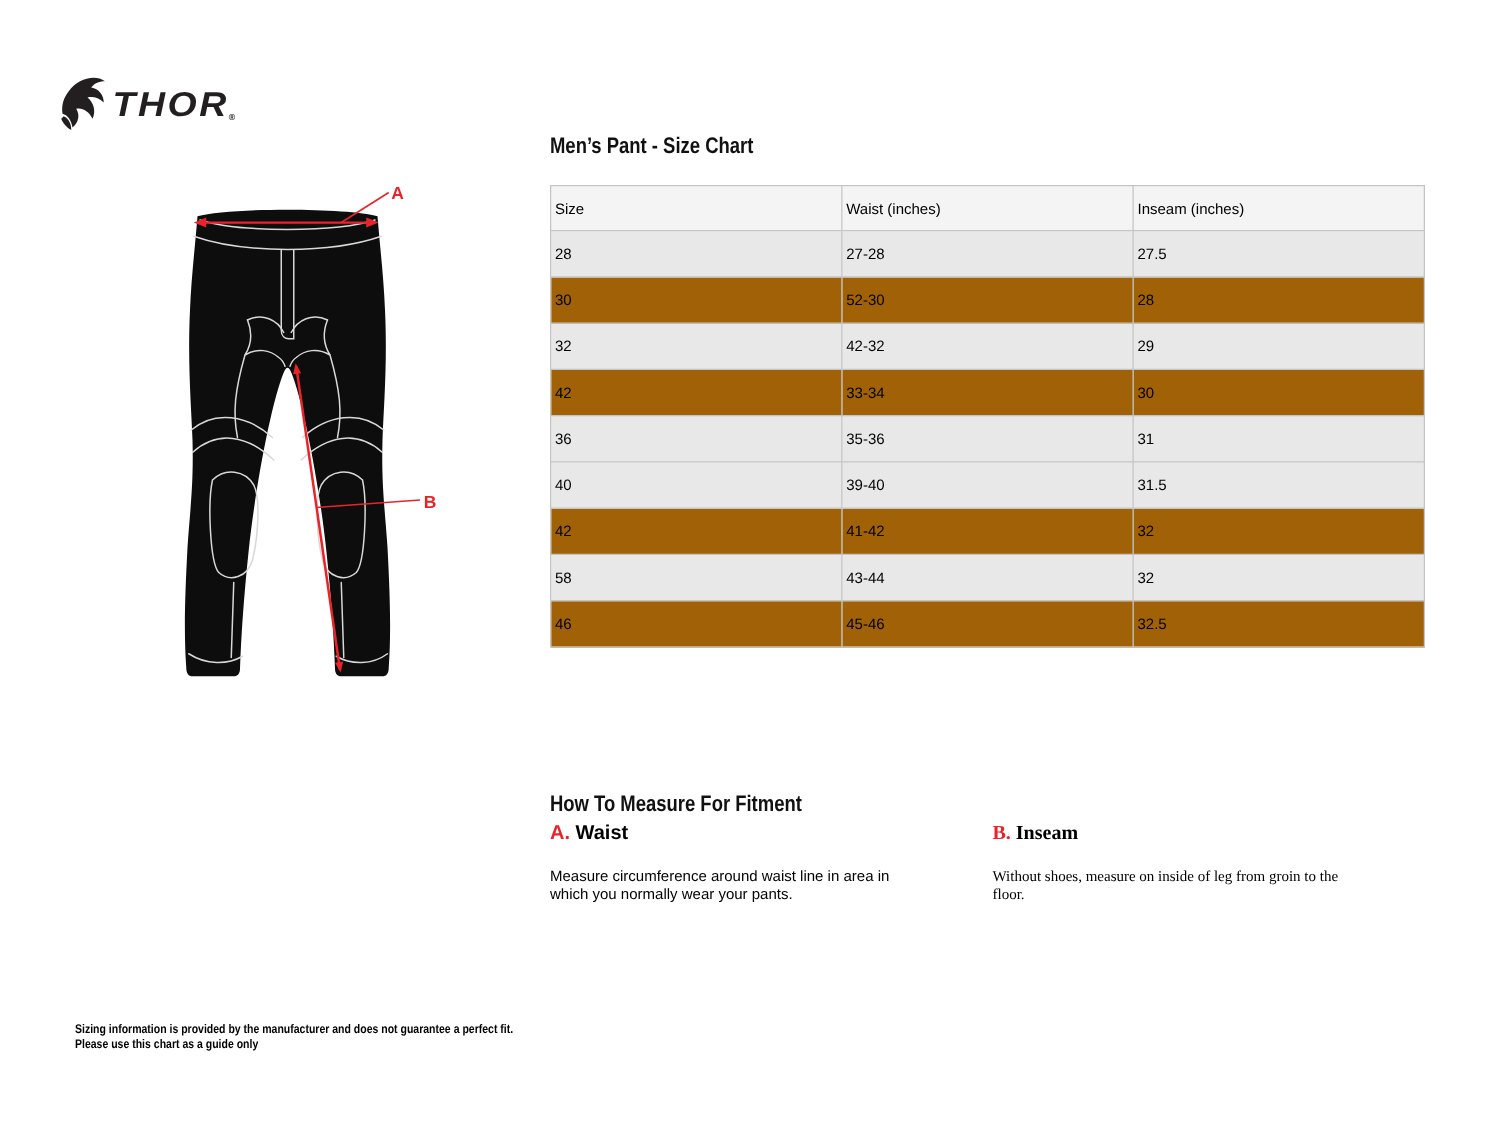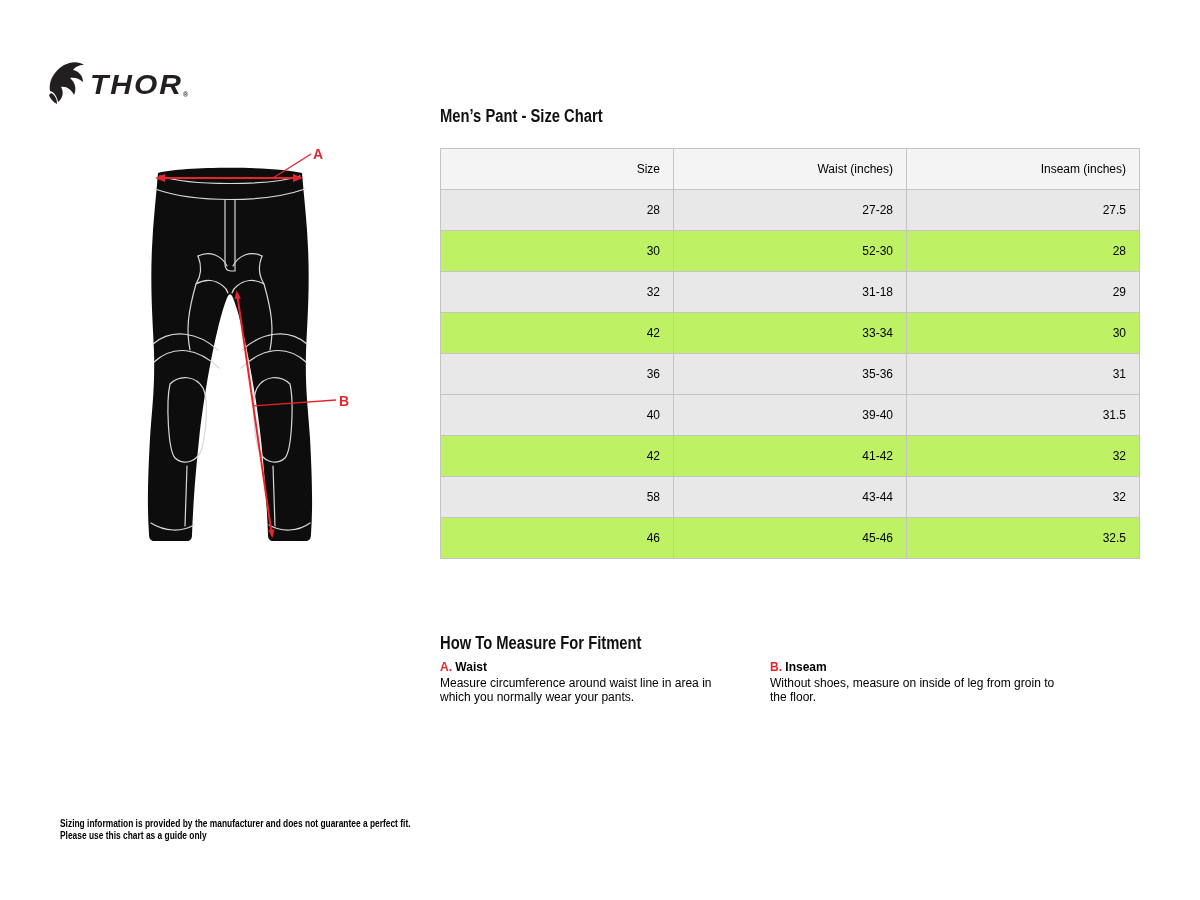--- a/index.html
+++ b/index.html
@@ -35,34 +35,34 @@
   .title{
     position:absolute;left:440px;top:106px;margin:0;font-size:18px;font-weight:700;
     letter-spacing:0;white-space:nowrap;transform:scaleX(.82);transform-origin:left center;color:#111;
   }
 
   
   .size-table{
     position:absolute;left:440px;top:148px;width:700px;
     border-collapse:collapse;table-layout:fixed;font-size:12px;color:#000;
   }
-  .size-table th,.size-table td{border:1px solid var(--grid);text-align:right;padding:13px;font-weight:400;}
+  .size-table th,.size-table td{border:1px solid var(--grid);text-align:left;padding:3px;font-weight:400;}
   .size-table thead th{height:36px;background:var(--header-bg);}
-  .size-table tbody td{height:37px;background:#bef264;}
+  .size-table tbody td{height:37px;background:#a16207;}
   .size-table tbody tr.odd td{background:var(--stripe);}
 
   
   .howto-title{
     position:absolute;left:440px;top:633px;margin:0;font-size:18px;font-weight:700;
     white-space:nowrap;transform:scaleX(.82);transform-origin:left center;color:#111;
   }
   .howto-col{position:absolute;top:660px;font-size:12px;line-height:14.5px;}
   .howto-col.col-a{left:440px;width:302px;}
-  .howto-col.col-b{left:770px;width:290px;}
-  .howto-label{font-weight:700;font-size:12px;margin-bottom:1px;}
+  .howto-col.col-b{left:794px;width:290px;font-family:Liberation Serif, serif;}
+  .howto-label{font-weight:700;font-size:16px;margin-bottom:19px;}
   .howto-label .letter{color:var(--accent);}
   .howto-col p{margin:1px 0 0;}
 
   
   .disclaimer{
     position:absolute;left:60px;top:818px;font-size:10px;font-weight:700;line-height:11.5px;
     white-space:nowrap;transform:scaleX(.84);transform-origin:left top;color:#000;
   }
 </style>
 </head>
@@ -149,21 +149,21 @@
           <td>27-28</td>
           <td>27.5</td>
         </tr>
         <tr class="even">
           <td>30</td>
           <td>52-30</td>
           <td>28</td>
         </tr>
         <tr class="odd">
           <td>32</td>
-          <td>31-18</td>
+          <td>42-32</td>
           <td>29</td>
         </tr>
         <tr class="even">
           <td>42</td>
           <td>33-34</td>
           <td>30</td>
         </tr>
         <tr class="odd">
           <td>36</td>
           <td>35-36</td>

